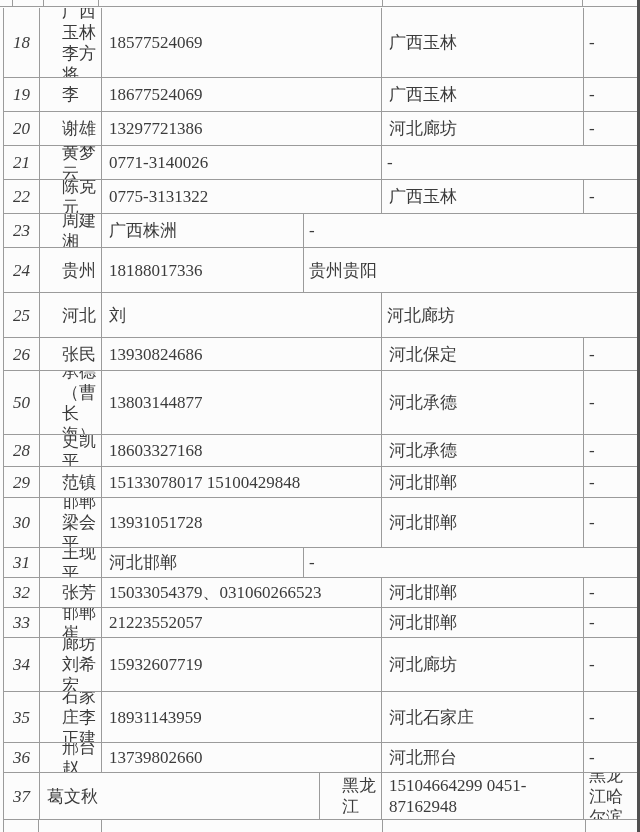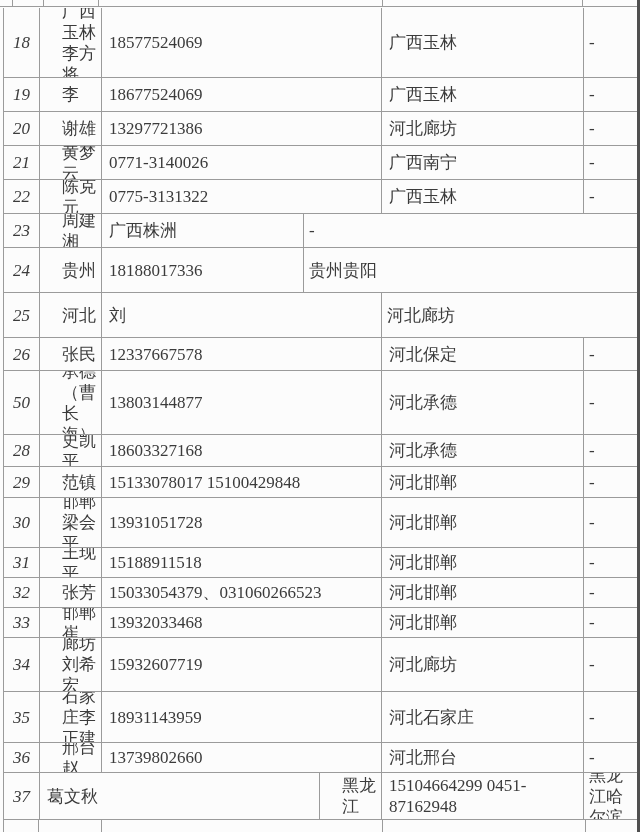--- a/index.html
+++ b/index.html
@@ -102,21 +102,20 @@
       <div class="cell c2">谢雄</div>
       <div class="cell c3">13297721386</div>
       <div class="cell c4">河北廊坊</div>
       <div class="cell c5">-</div>
     </div>
 
     <div class="row" style="height:34px">
       <div class="cell c1">21</div>
       <div class="cell c2">黄梦云</div>
       <div class="cell c3">0771-3140026</div>
-      <div class="cell c4">广西南宁</div>
       <div class="cell c5">-</div>
     </div>
 
     <div class="row" style="height:34px">
       <div class="cell c1">22</div>
       <div class="cell c2">陈克元</div>
       <div class="cell c3">0775-3131322</div>
       <div class="cell c4">广西玉林</div>
       <div class="cell c5">-</div>
     </div>
@@ -138,21 +137,21 @@
     <div class="row" style="height:45px">
       <div class="cell c1">25</div>
       <div class="cell c2">河北</div>
       <div class="cell c3">刘</div>
       <div class="cell c5">河北廊坊</div>
     </div>
 
     <div class="row" style="height:33px">
       <div class="cell c1">26</div>
       <div class="cell c2">张民</div>
-      <div class="cell c3">12337667578</div>
+      <div class="cell c3">13930824686</div>
       <div class="cell c4">河北保定</div>
       <div class="cell c5">-</div>
     </div>
 
     <div class="row" style="height:64px">
       <div class="cell c1">50</div>
       <div class="cell c2">承德（曹长海）</div>
       <div class="cell c3">13803144877</div>
       <div class="cell c4">河北承德</div>
       <div class="cell c5">-</div>
@@ -178,37 +177,36 @@
       <div class="cell c1">30</div>
       <div class="cell c2">邯郸梁会平</div>
       <div class="cell c3">13931051728</div>
       <div class="cell c4">河北邯郸</div>
       <div class="cell c5">-</div>
     </div>
 
     <div class="row" style="height:30px">
       <div class="cell c1">31</div>
       <div class="cell c2">王现平</div>
-      <div class="cell c3">15188911518</div>
       <div class="cell c4">河北邯郸</div>
       <div class="cell c5">-</div>
     </div>
 
     <div class="row" style="height:30px">
       <div class="cell c1">32</div>
       <div class="cell c2">张芳</div>
       <div class="cell c3">15033054379、031060266523</div>
       <div class="cell c4">河北邯郸</div>
       <div class="cell c5">-</div>
     </div>
 
     <div class="row" style="height:30px">
       <div class="cell c1">33</div>
       <div class="cell c2">邯郸崔</div>
-      <div class="cell c3">13932033468</div>
+      <div class="cell c3">21223552057</div>
       <div class="cell c4">河北邯郸</div>
       <div class="cell c5">-</div>
     </div>
 
     <div class="row" style="height:54px">
       <div class="cell c1">34</div>
       <div class="cell c2">廊坊刘希宏</div>
       <div class="cell c3">15932607719</div>
       <div class="cell c4">河北廊坊</div>
       <div class="cell c5">-</div>

